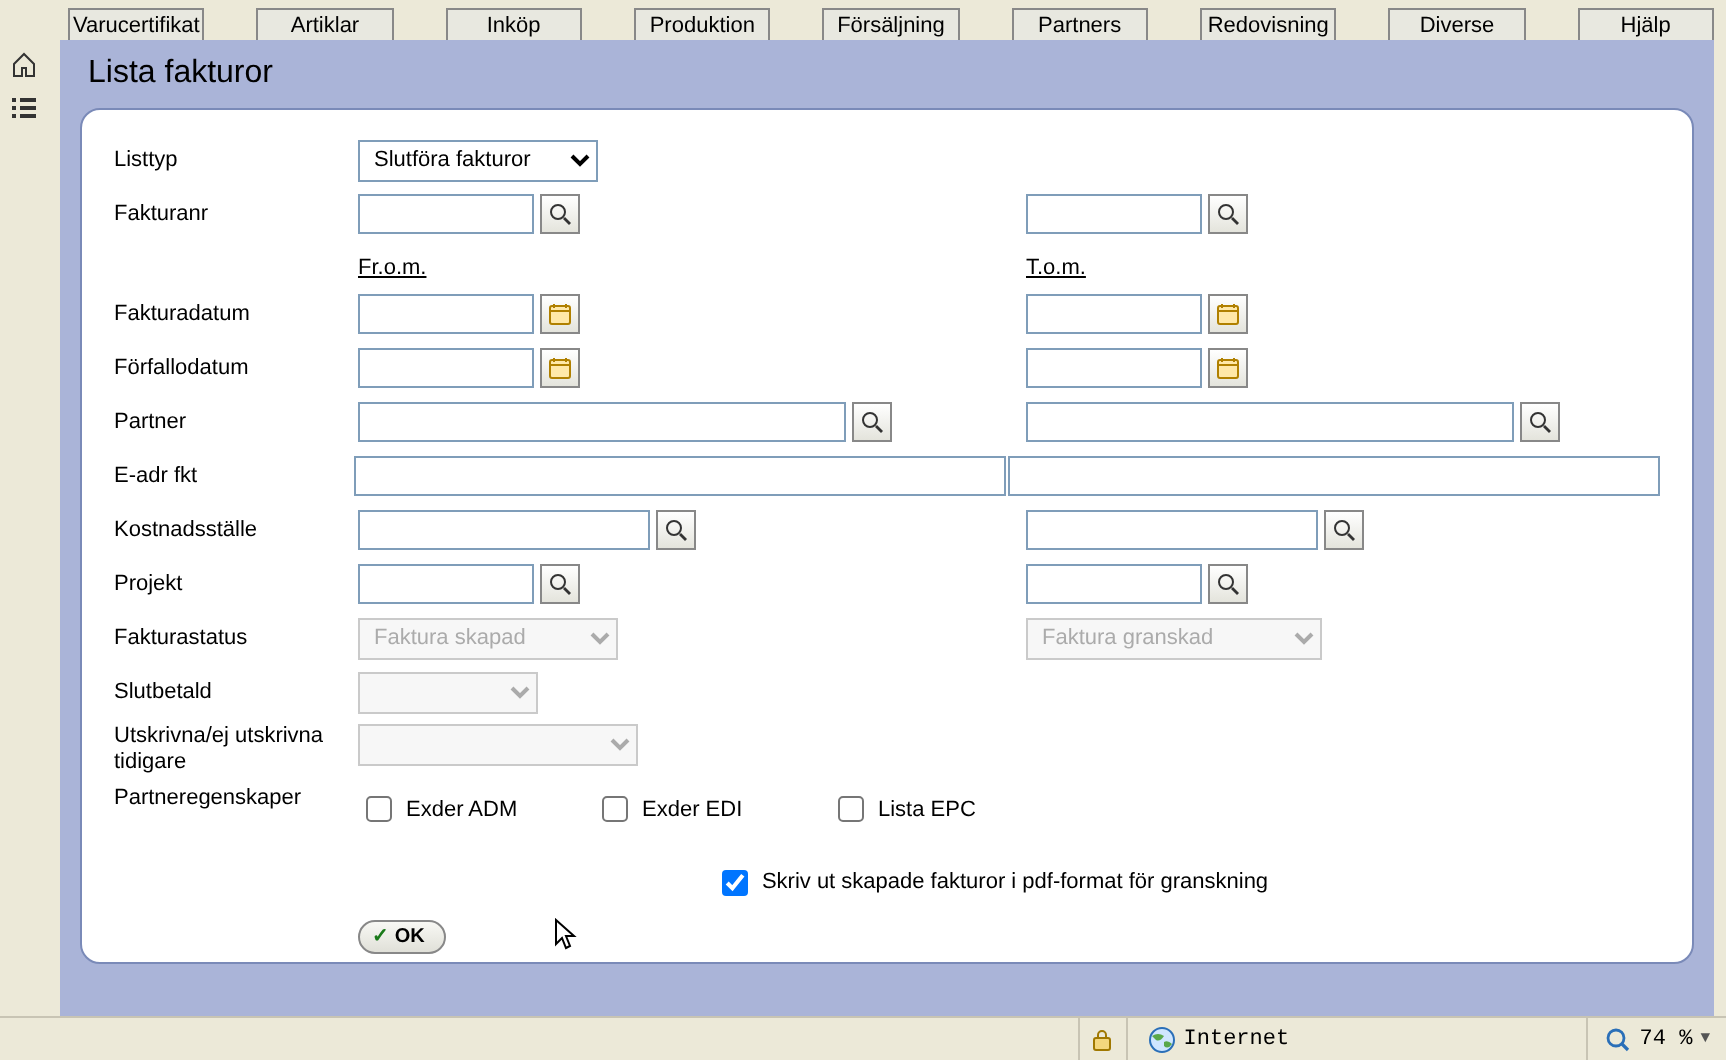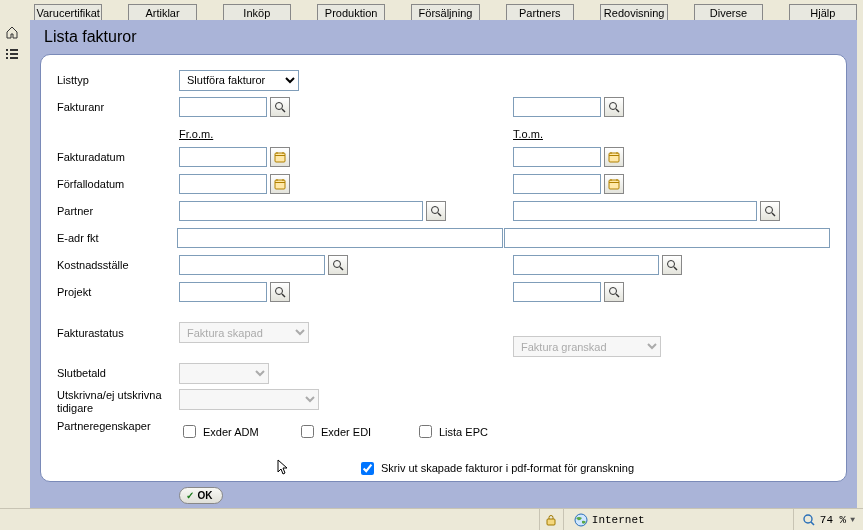--- a/index.html
+++ b/index.html
@@ -342,21 +342,21 @@
     </div>
 
     <div class="row">
       <div class="label-col">Fakturastatus</div>
       <div class="col-from">
         <select class="readonly" style="width:130px;" disabled="">
           <option>Faktura skapad</option>
         </select>
       </div>
       <div class="col-to">
-        <select class="readonly" style="width:148px;margin-top:28px;" disabled="">
+        <select class="readonly" style="width:148px;" disabled="">
           <option>Faktura granskad</option>
         </select>
       </div>
     </div>
 
     <div class="row">
       <div class="label-col">Slutbetald</div>
       <div class="col-from">
         <select class="readonly" style="width:90px;" disabled="">
           <option></option>

